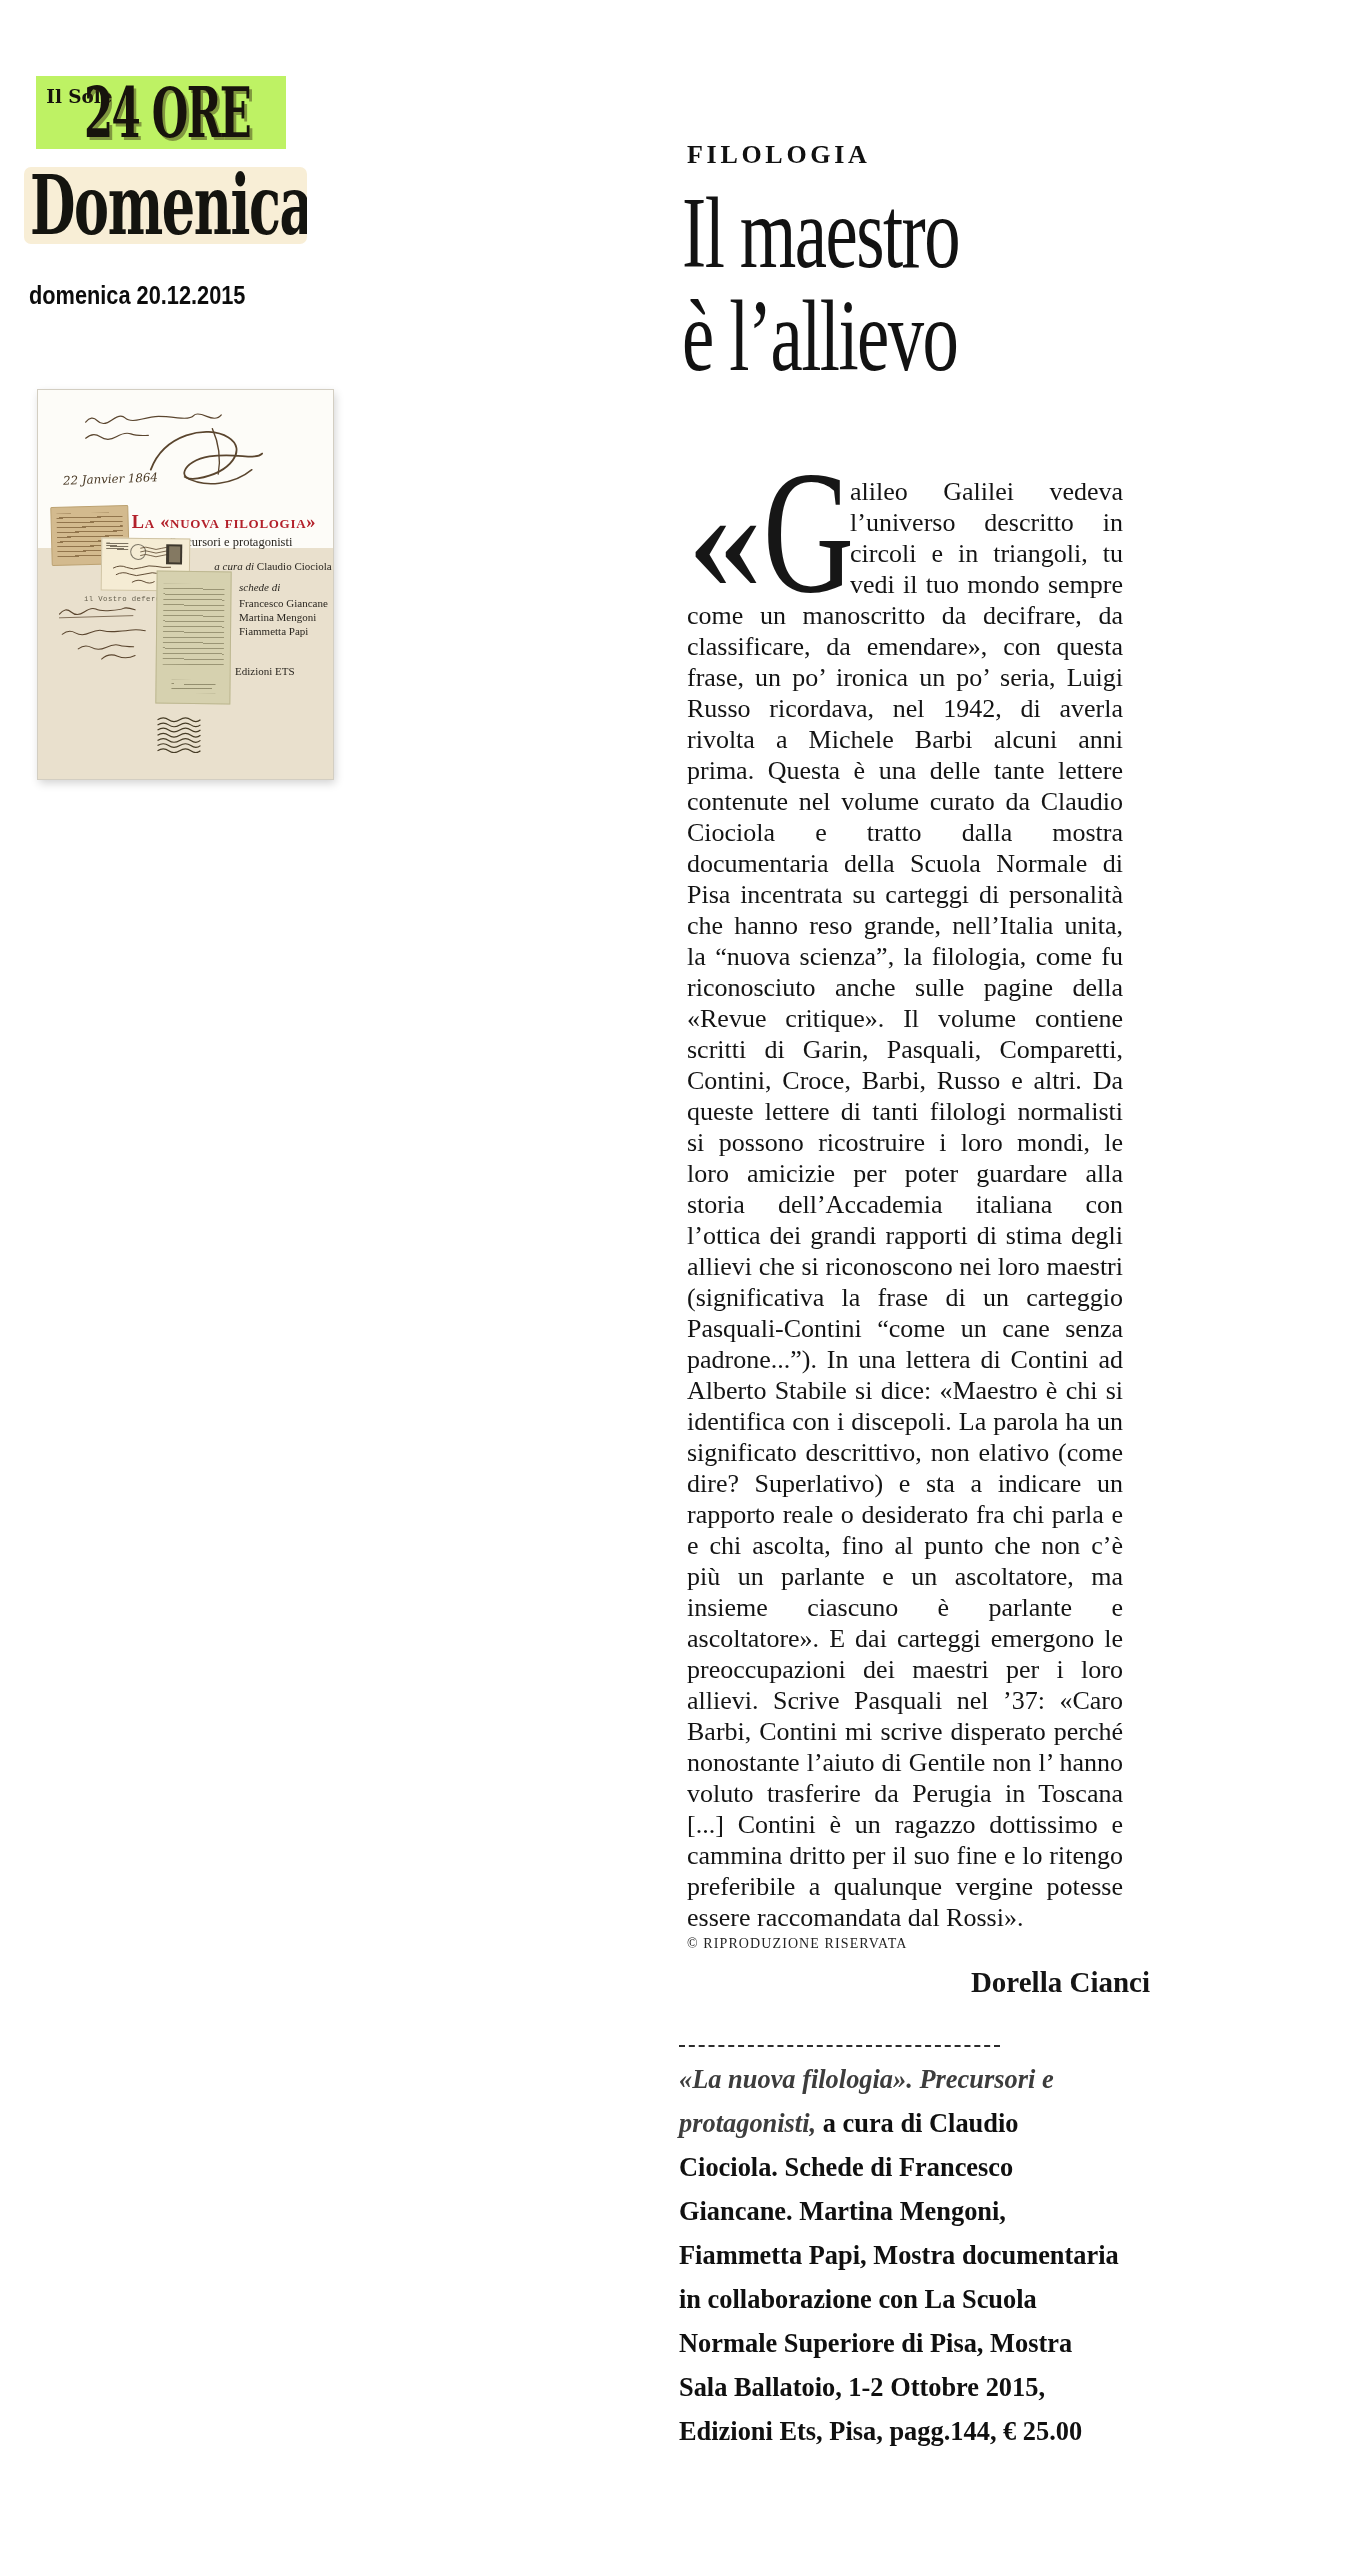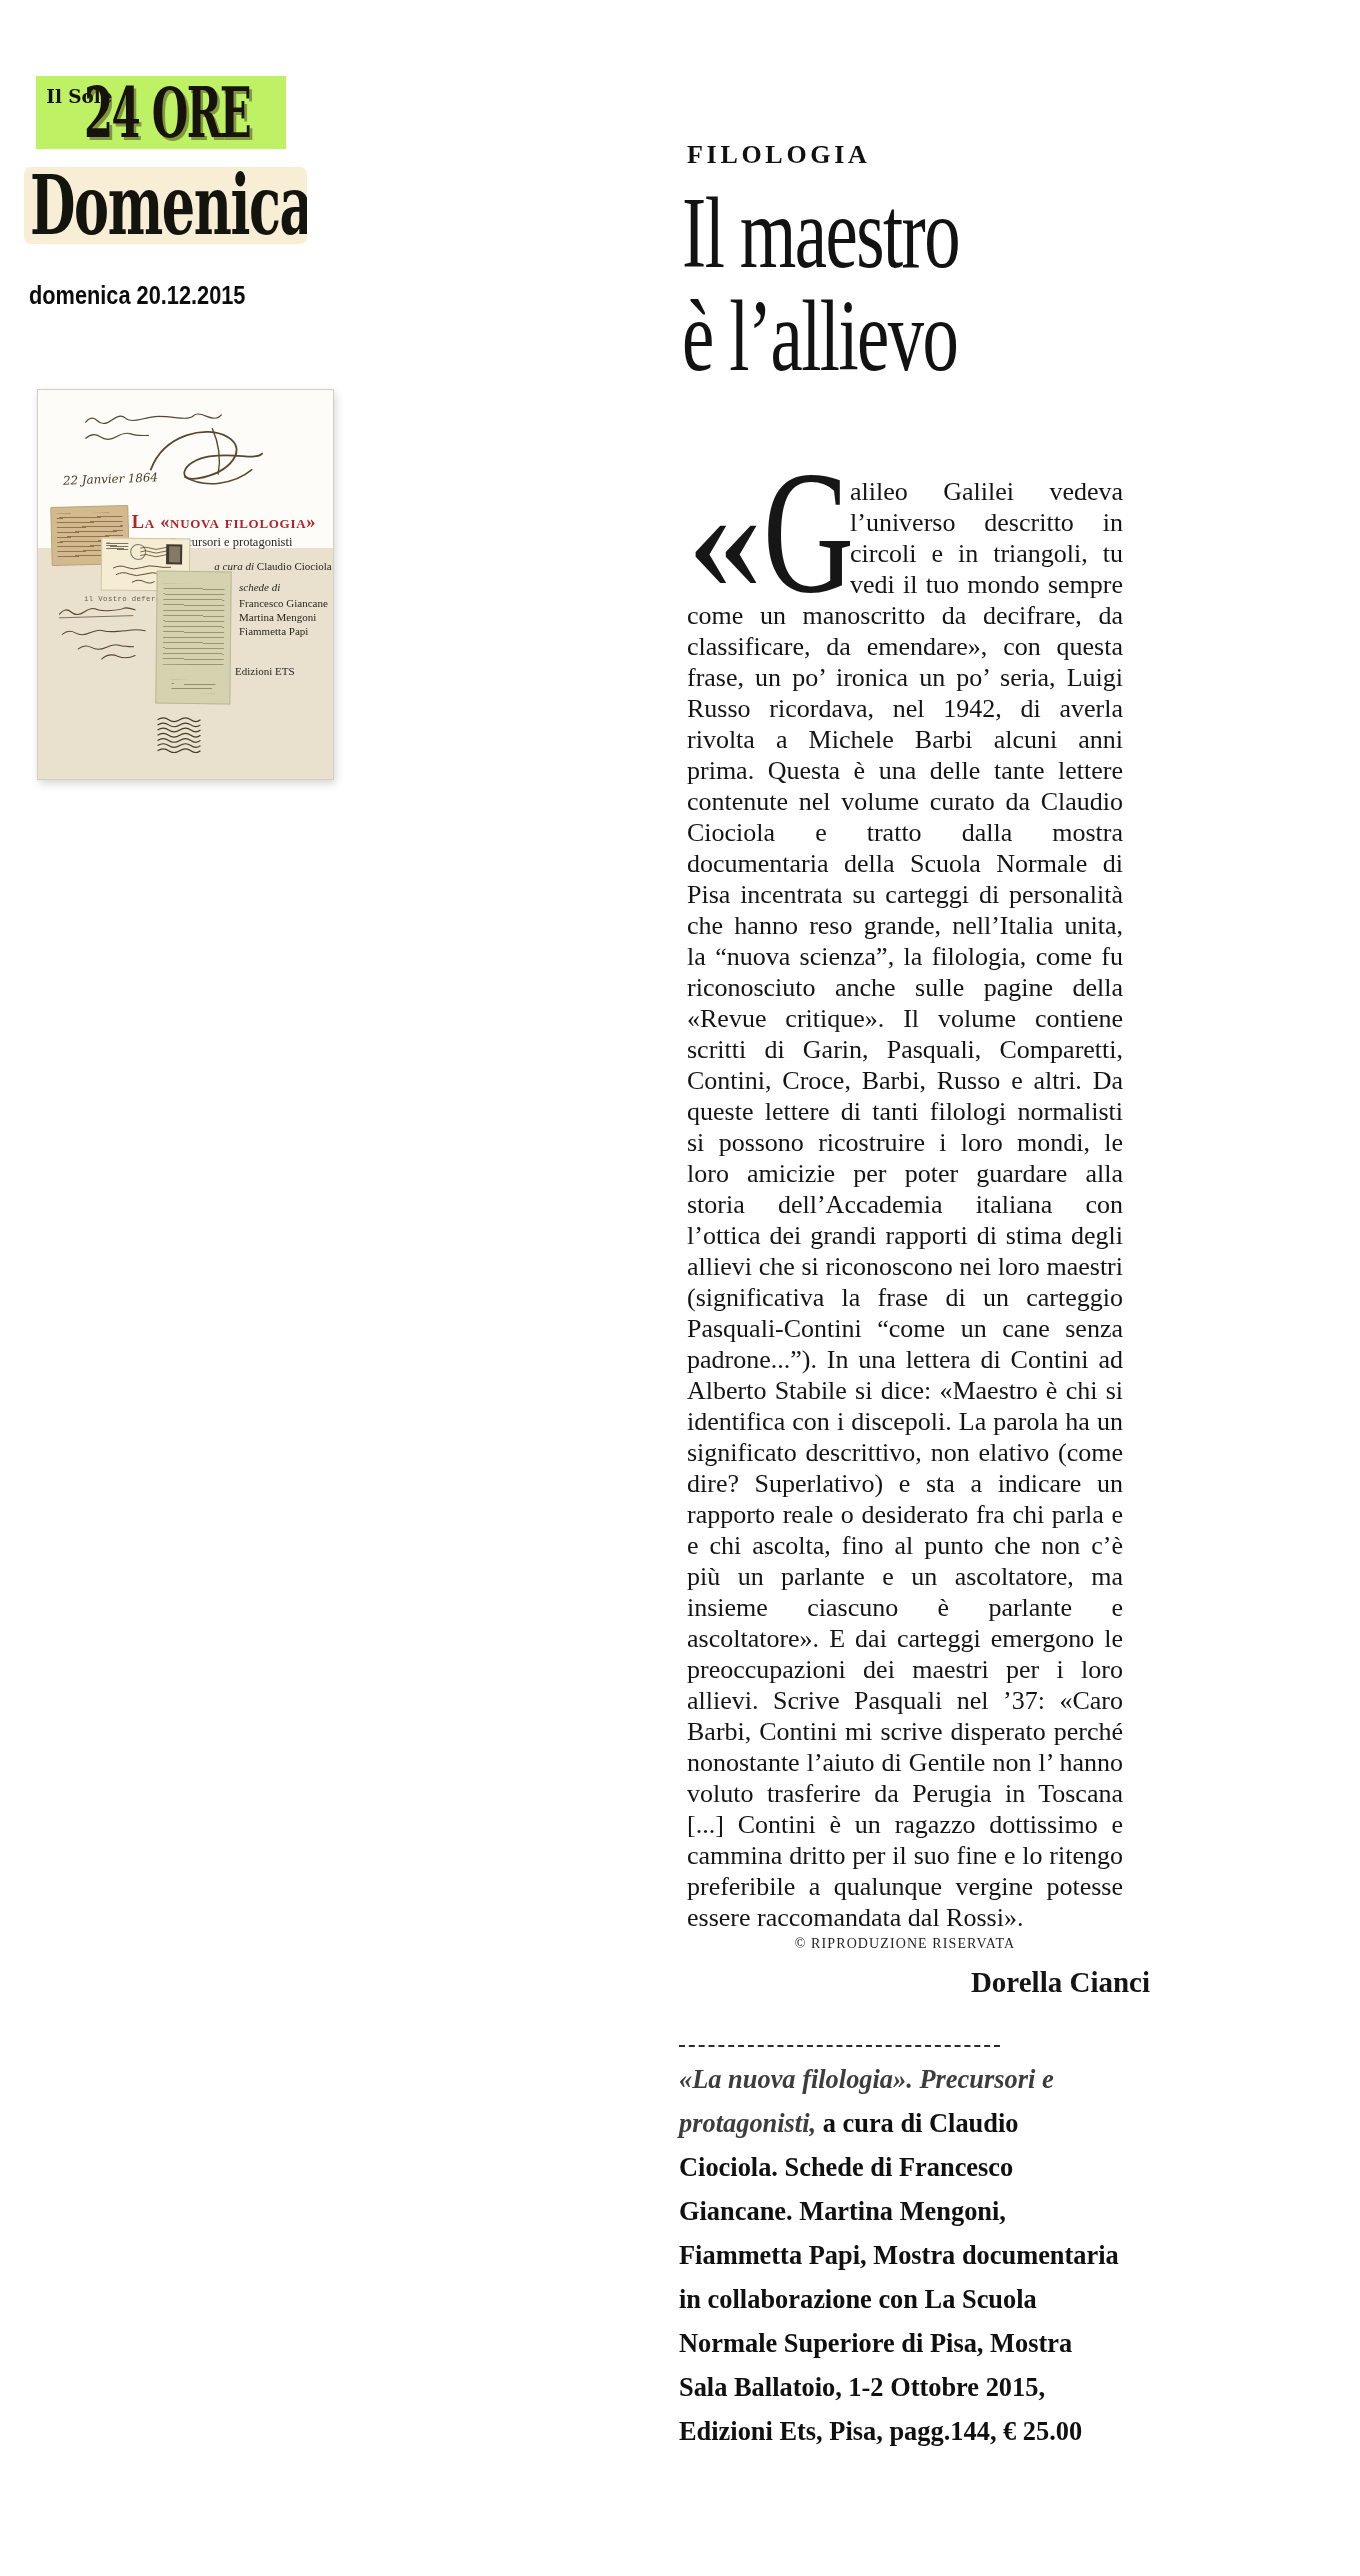--- a/index.html
+++ b/index.html
@@ -128,21 +128,21 @@
     position:absolute; left:687px; top:450px; width:436px;
     font-size:26px; line-height:31px; text-align:justify; color:#141414;
   }
   .dropbox { float:left; width:163px; height:123px; display:flex; align-items:center; overflow:visible; }
   .guil { font-size:151px; line-height:1; color:#161616; }
   .dropG {
     font-size:175px; line-height:1; color:#161616; display:inline-block;
     transform:scaleX(0.72); transform-origin:0 60%; margin-top:-10.3px;
   }
   .copyright {
-    position:absolute; left:687px; top:1936px; width:436px; text-align:center;
+    position:absolute; left:687px; top:1936px; width:436px; text-align:left;
     font-size:14px; letter-spacing:1.1px; color:#232323; white-space:nowrap;
   }
   .byline {
     position:absolute; left:714px; top:1966px; width:436px; text-align:right;
     font-weight:bold; font-size:29px; color:#151515;
   }
   .dashed-rule {
     position:absolute; left:679px; top:2045px; width:321px; height:0;
     border-top:2.2px dashed #2b2b2b;
   }

